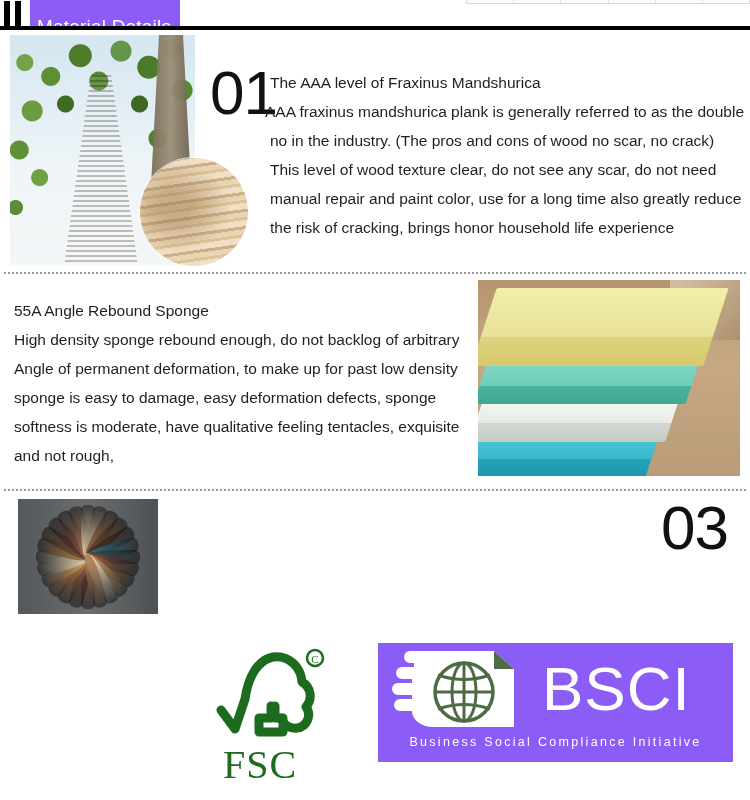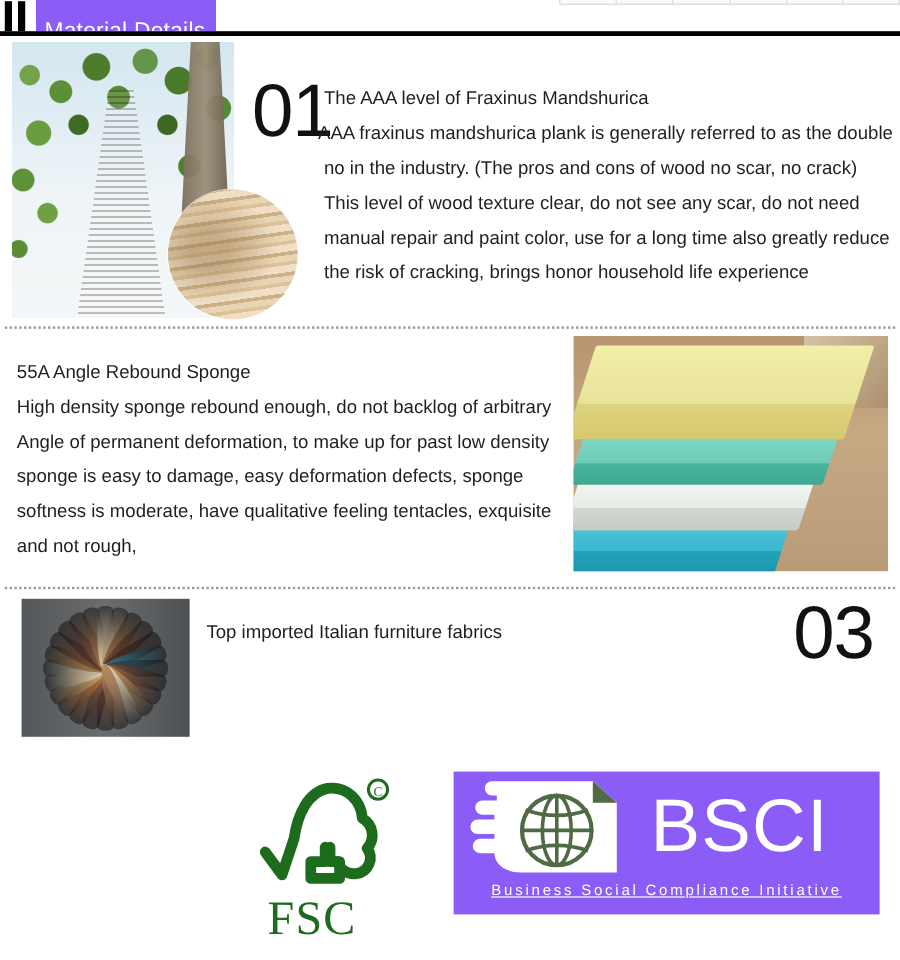--- a/index.html
+++ b/index.html
@@ -271,21 +271,20 @@
   }
   .bsci-tag {
     position: absolute;
     left: 0; top: 92px;
     width: 355px;
     text-align: center;
     color: #ffffff;
     font-size: 12.5px;
     letter-spacing: 2.3px;
     white-space: nowrap;
-    text-decoration: underline;
   }
 </style>
 </head>
 <body>
 
 <div class="ghost-table">
   <div class="gcell"></div>
   <div class="gcell"></div>
   <div class="gcell"></div>
   <div class="gcell"></div>
@@ -371,21 +370,20 @@
         <div class="blade" style="background: linear-gradient(rgb(210, 163, 109), rgba(0, 0, 0, 0.45)); transform: rotate(315deg);"></div>
         <div class="blade" style="background: linear-gradient(rgb(240, 230, 207), rgba(0, 0, 0, 0.45)); transform: rotate(330deg);"></div>
         <div class="blade" style="background: linear-gradient(rgb(184, 137, 92), rgba(0, 0, 0, 0.45)); transform: rotate(345deg);"></div>
       </div>
   </div>
 
   <div class="num">03</div>
 
   <div class="txt">
     <div class="body-text">
-      <span class="lead">Top imported Italian furniture fabrics</span>
     </div>
   </div>
 </div>
 
 <div class="logos">
 
   <div class="fsc">
     <svg width="150" height="110" viewBox="0 0 150 110">
       <g fill="none" stroke="#1d6b1d" stroke-width="9" stroke-linecap="round" stroke-linejoin="round">
 

